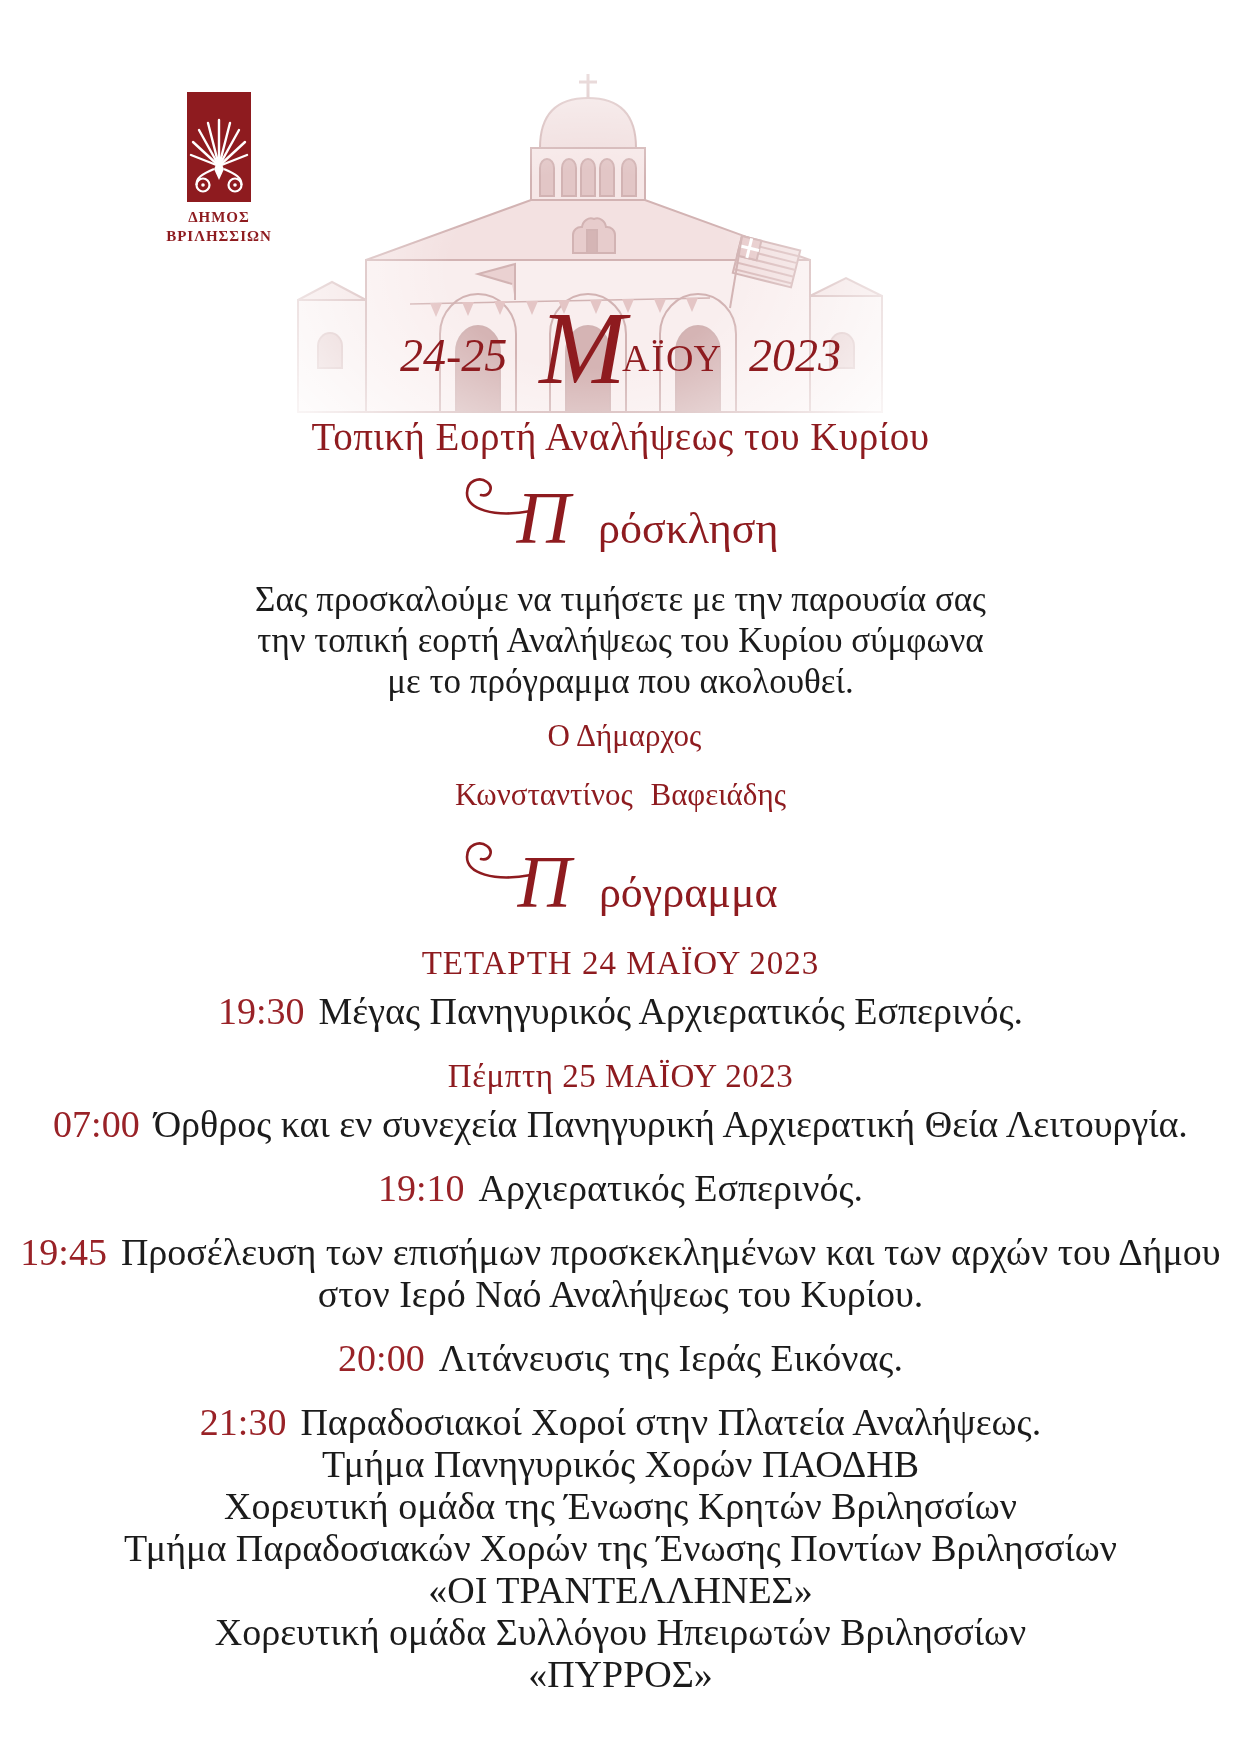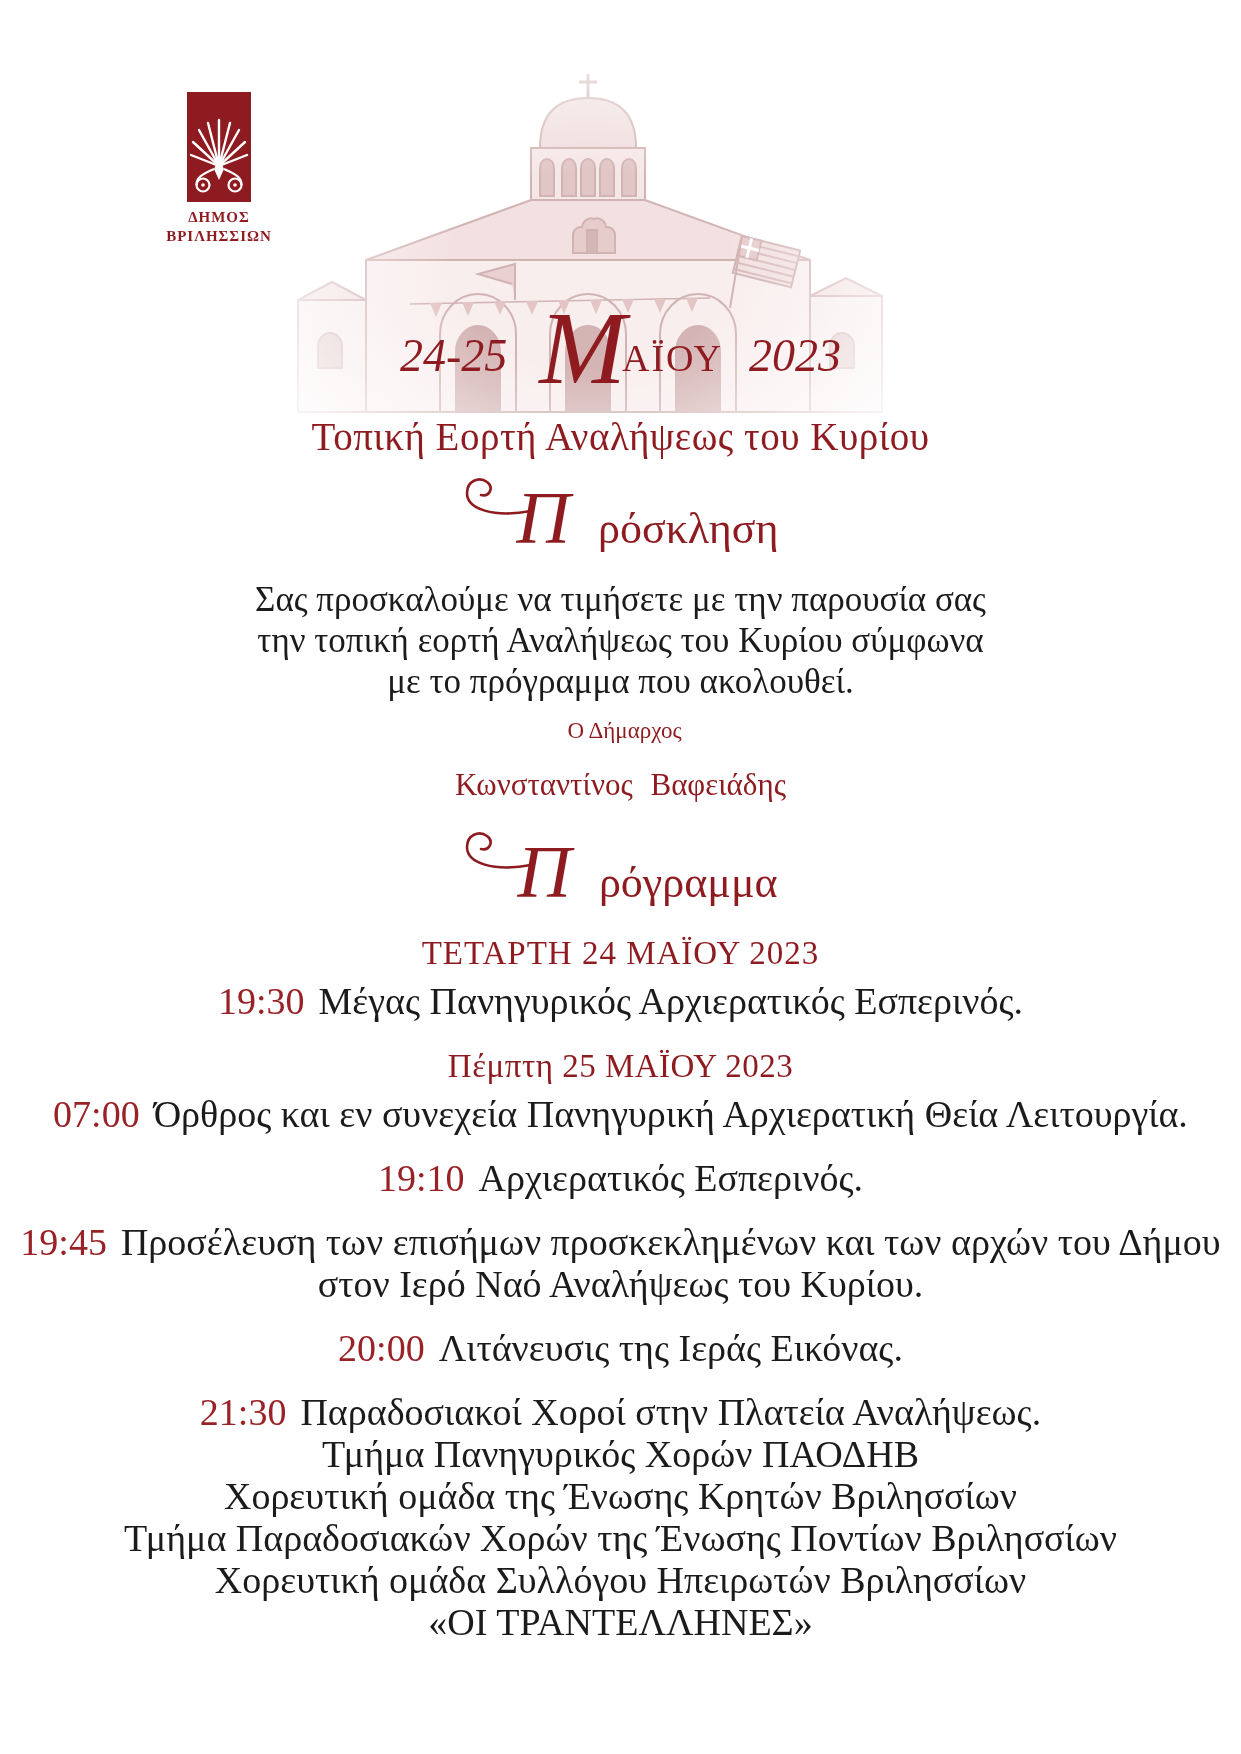--- a/index.html
+++ b/index.html
@@ -30,21 +30,21 @@
 
   .main-title { color:#8e1b1f; font-size:39px; margin-top:4px; letter-spacing:0.5px; }
 
   .script-heading { color:#8e1b1f; margin-top:12px; line-height:66px; white-space:nowrap; }
   .script-heading .flourish { vertical-align:26px; margin-right:-16px; }
   .script-heading .initial { font-size:74px; font-style:italic; }
   .script-heading .rest { font-size:44px;margin-left:28px; }
 
   .invit-lines { margin-top:8px; font-size:35px; line-height:41px; }
 
-  .sig-role { color:#8e1b1f; font-size:23px; margin-top:16px;padding-left:8px; }
+  .sig-role { color:#8e1b1f; font-size:31px; margin-top:16px;padding-left:8px; }
   .sig-name { color:#8e1b1f; font-size:31px; margin-top:23px; word-spacing:10px; }
 
   .prog-heading { margin-top:22px; }
 
   .day-header { color:#8e1b1f; font-size:33px; margin-top:10px; margin-bottom:8px; letter-spacing:0.5px; }
   .day-header.caps { letter-spacing:1px; }
 
   .event { margin-bottom:26px; }
   .event .line { font-size:38px; line-height:42px; }
   .event .time { color:#992227; margin-right:14px; }
@@ -212,18 +212,19 @@
       </div>
     </div>
 
     <div class="event">
       <div class="line">
         <span class="time">21:30</span><span>Παραδοσιακοί Χοροί στην Πλατεία Αναλήψεως.</span>
       </div>
       <div class="line">Τμήμα Πανηγυρικός Χορών ΠΑΟΔΗΒ</div>
       <div class="line">Χορευτική ομάδα της Ένωσης Κρητών Βριλησσίων</div>
       <div class="line">Τμήμα Παραδοσιακών Χορών της Ένωσης Ποντίων Βριλησσίων</div>
+      <div class="line">«ΟΙ ΤΡΑΝΤΕΛΛΗΝΕΣ»</div>
       <div class="line">Χορευτική ομάδα Συλλόγου Ηπειρωτών Βριλησσίων</div>
-      <div class="line">«ΟΙ ΤΡΑΝΤΕΛΛΗΝΕΣ»</div>
+      <div class="line">«ΠΥΡΡΟΣ»</div>
     </div>
   </div>
 
 </div>
 
 </body></html>

